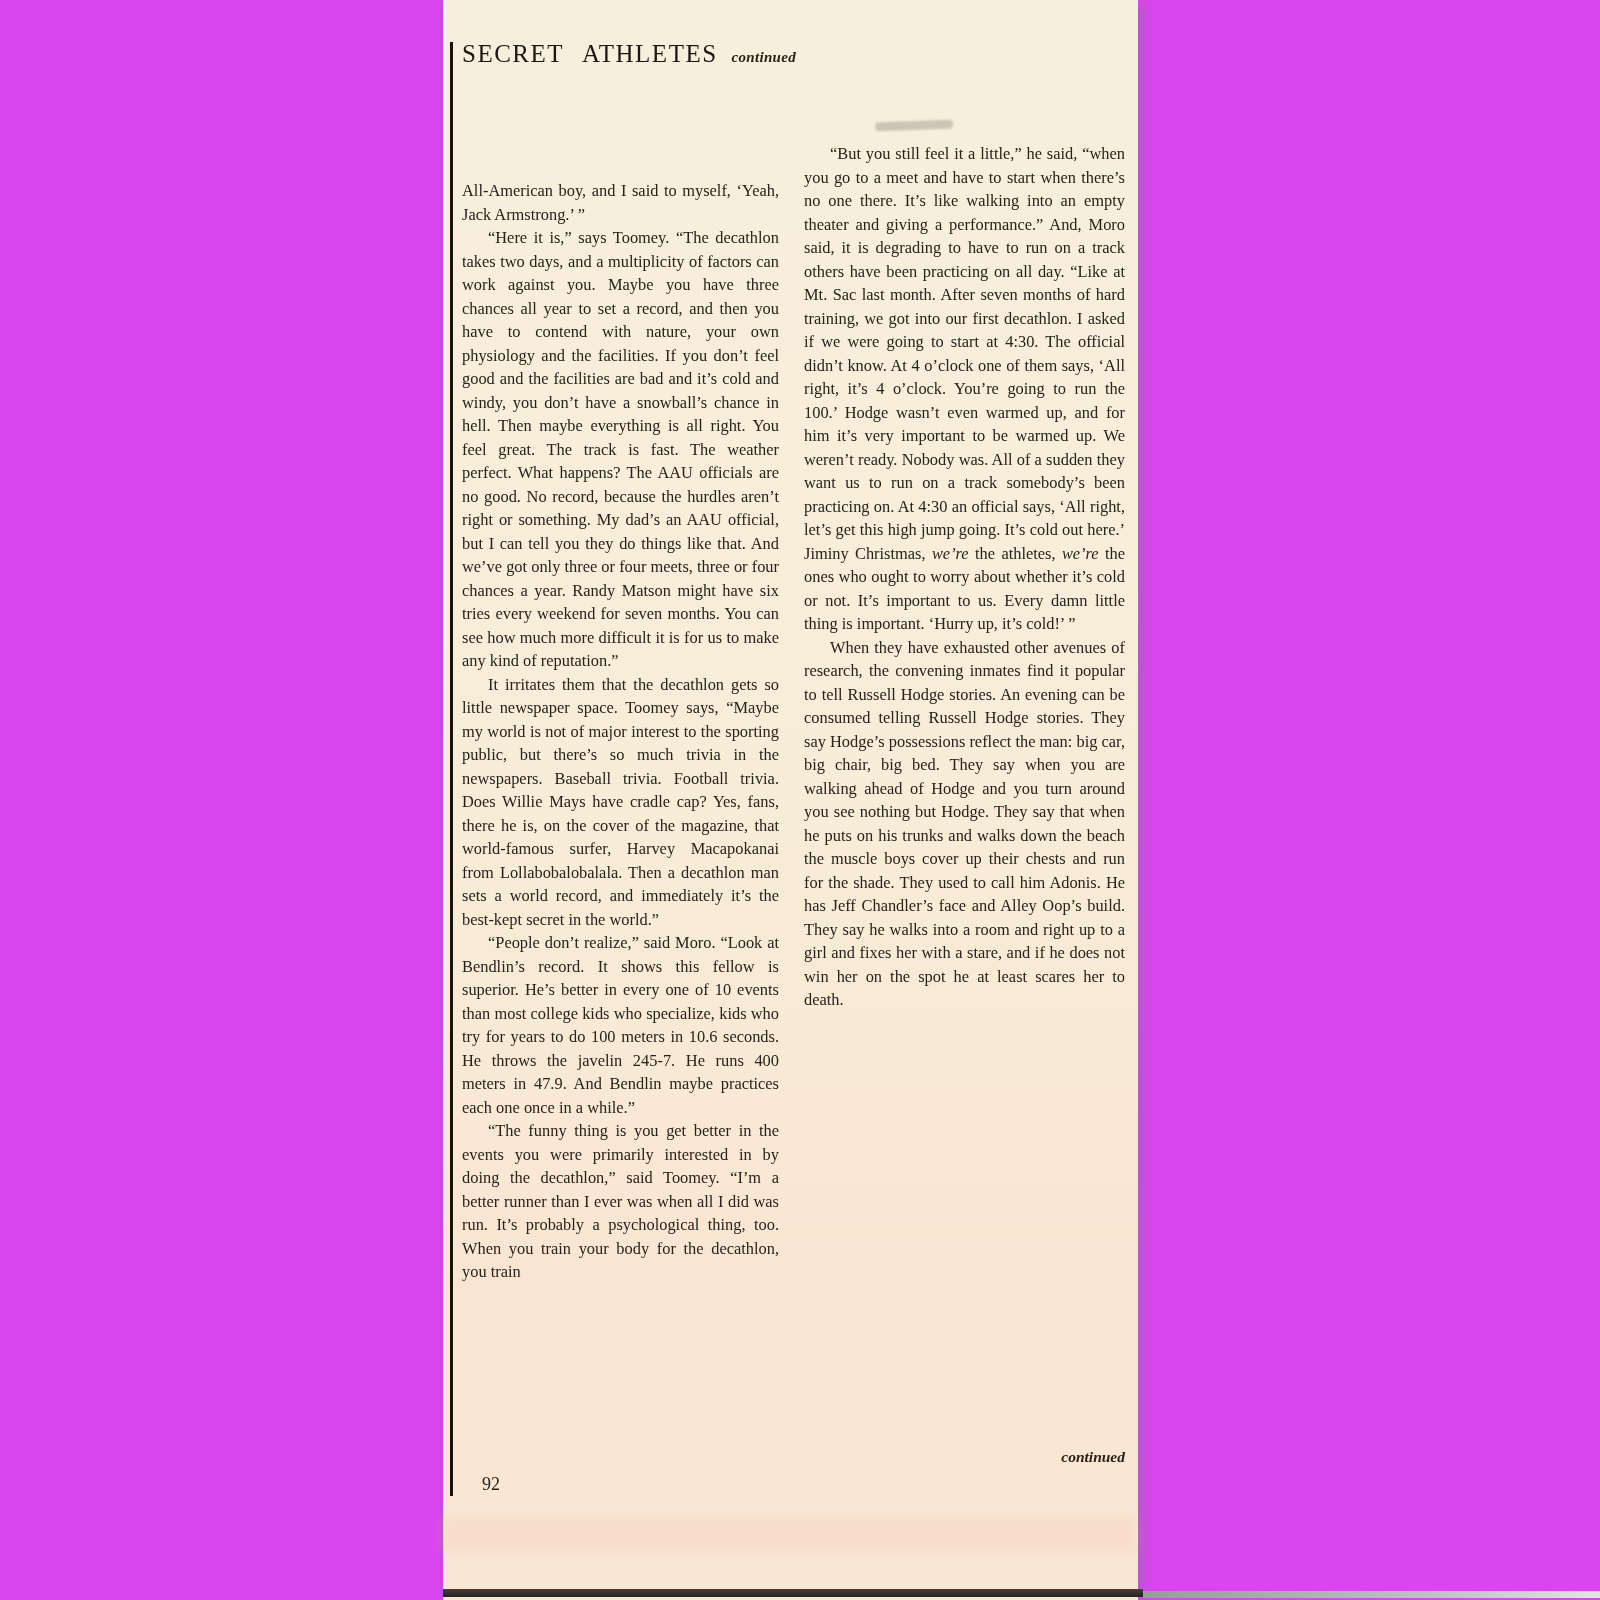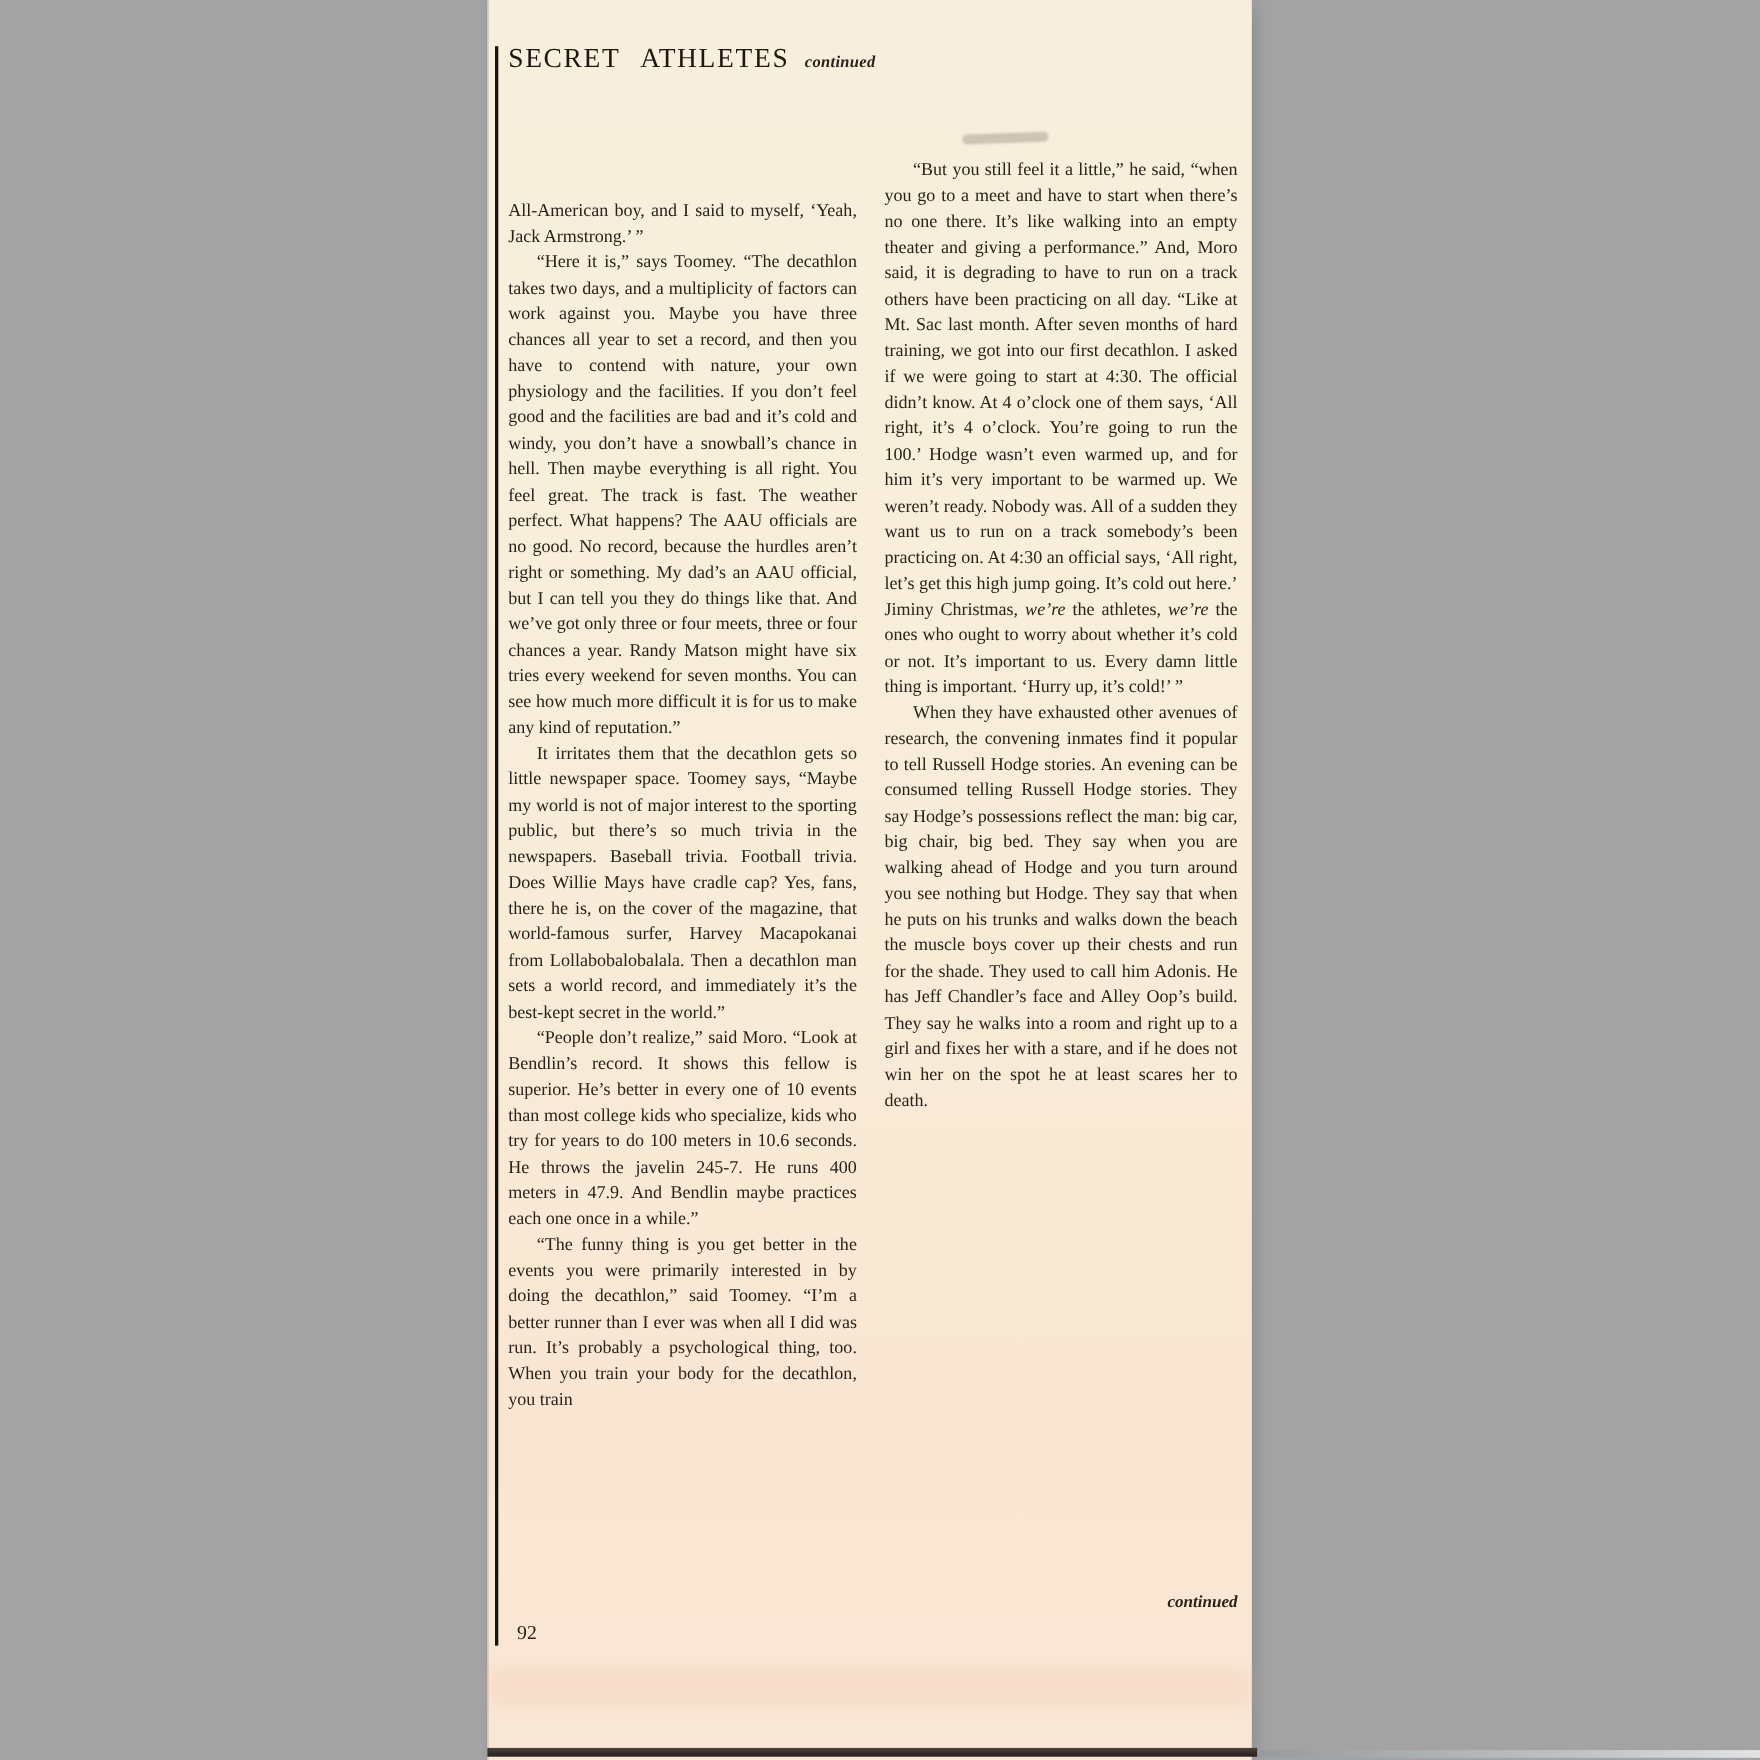--- a/index.html
+++ b/index.html
@@ -6,21 +6,21 @@
     margin: 0;
     padding: 0;
     background: #ffffff;
     font-family: "Liberation Serif", serif;
   }
   #stage {
     position: relative;
     width: 1600px;
     height: 1600px;
     overflow: hidden;
-    background: #a3a3a3;
+    background: #d946ef;
   }
   
   #clipping {
     position: absolute;
     left: 443px;
     top: 0;
     width: 694px;
     height: 1600px;
     background: linear-gradient(180deg,
       var(--paper-top) 0%,
@@ -124,21 +124,21 @@
     width: 321px;
     text-align: right;
     font-style: italic;
     font-weight: bold;
     font-size: 15.5px;
     color: var(--ink);
   }
   
   #page-number {
     position: absolute;
-    left: 470px;
+    left: 482px;
     top: 1474px;
     font-size: 18px;
     color: var(--ink);
   }
 </style>
 </head>
 <body>
 
 <div id="stage">
   <div id="clipping"></div>

